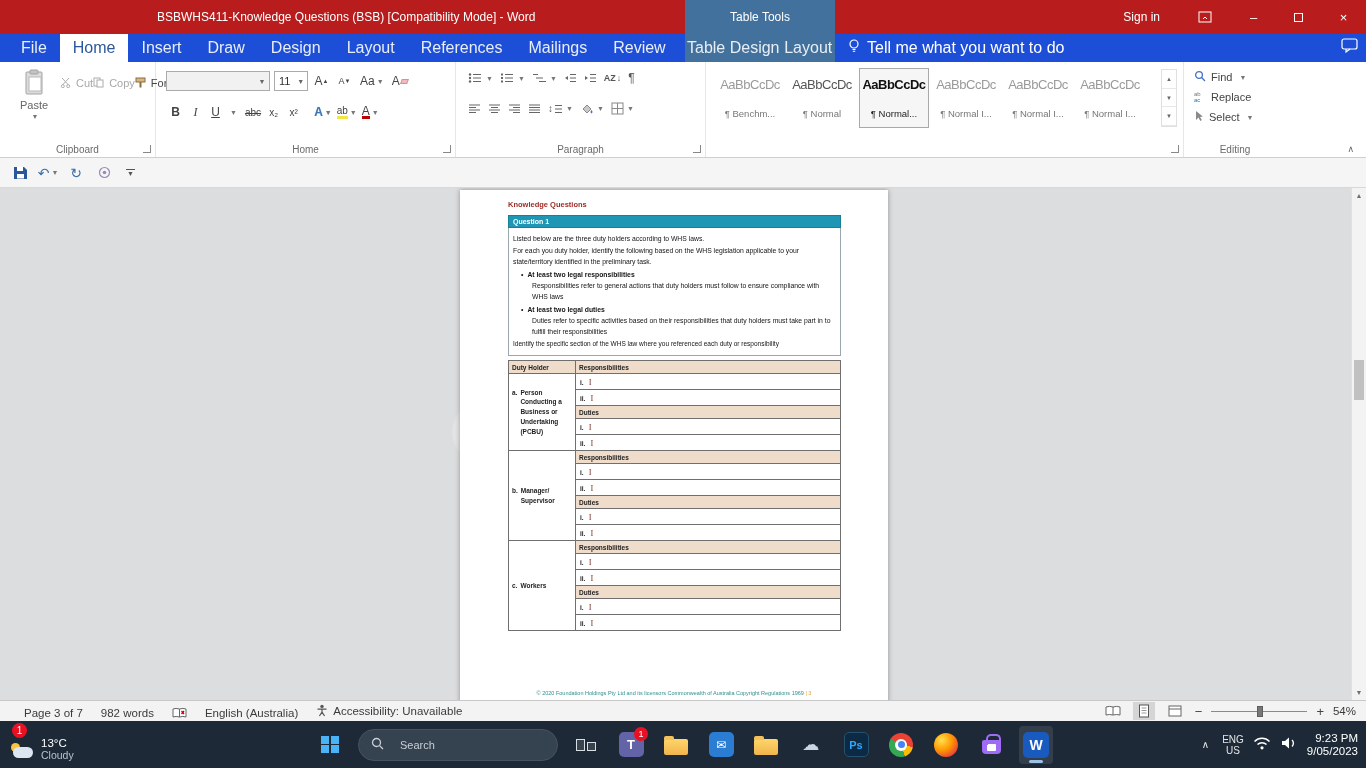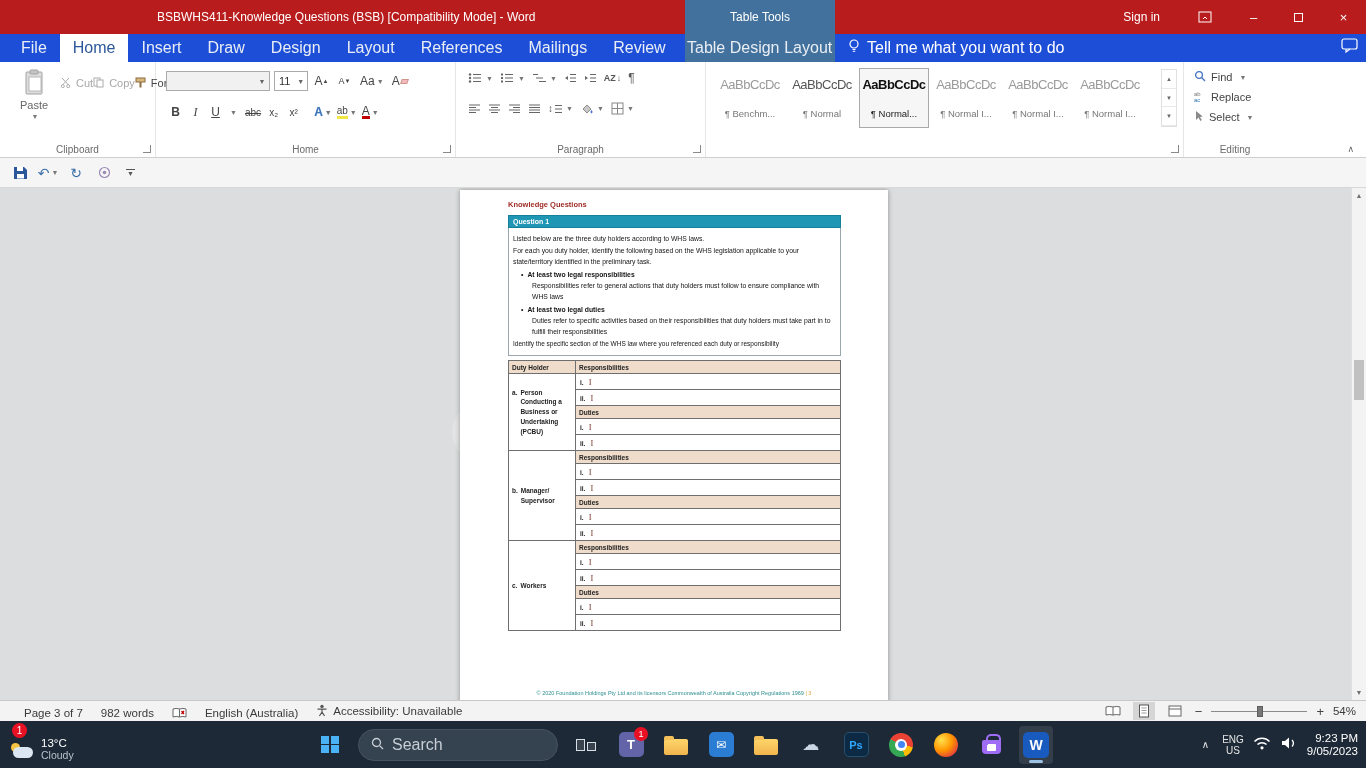--- a/index.html
+++ b/index.html
@@ -135,21 +135,21 @@
 .w-cloud{position:absolute;left:3px;top:4px;width:20px;height:11px;border-radius:8px;background:#DCE6F2}
 .w-text{display:flex;flex-direction:column;line-height:12px}
 .w-temp{font-size:11.5px;color:#fff}
 .w-cond{font-size:10.5px;color:#B7C2CE}
 .tb-center{position:absolute;left:50%;top:0;height:100%;transform:translateX(-50%);display:flex;align-items:center;gap:11px}
 .tk-btn{position:relative;width:34px;height:38px;display:flex;align-items:center;justify-content:center;border-radius:4px}
 .tk-btn.active{background:rgba(255,255,255,.10)}
 .tk-indicator{position:absolute;bottom:1px;left:50%;transform:translateX(-50%);width:14px;height:3px;border-radius:2px;background:#9CC3E5}
 .win-logo{display:grid;grid-template-columns:8px 8px;grid-template-rows:8px 8px;gap:1.5px}
 .win-logo i{background:#49B3F5}
-.search-pill{width:200px;height:32px;border-radius:16px;background:#35424F;border:1px solid #46535F;display:flex;align-items:center;gap:8px;padding-left:12px;color:#C9CFD6;font-size:16px}
+.search-pill{width:200px;height:32px;border-radius:16px;background:#35424F;border:1px solid #46535F;display:flex;align-items:center;gap:16px;padding-left:12px;color:#C9CFD6;font-size:11px}
 .badge{position:absolute;top:1px;right:0;width:14px;height:14px;border-radius:50%;background:#E81123;color:#fff;font-size:9px;display:flex;align-items:center;justify-content:center}
 .tile{border-radius:5px;display:flex;align-items:center;justify-content:center;font-weight:bold;color:#fff}
 .t-teams{width:25px;height:25px;background:#6264A7;font-size:13px}
 .t-word{width:26px;height:26px;background:#185ABD;font-size:14px}
 .t-mail{width:25px;height:25px;background:#2B7CD3;font-size:12px}
 .t-ps{width:25px;height:25px;background:#0C2A44;color:#31A8FF;font-size:11px;border:1px solid #26506E}
 .folder{position:relative;width:24px;height:16px;background:linear-gradient(#FFD56A,#F0B54D);border-radius:2px;margin-top:4px}
 .folder::before{content:"";position:absolute;left:0;top:-3px;width:10px;height:4px;background:#F5C05A;border-radius:2px 2px 0 0}
 .chrome{position:relative;width:24px;height:24px;border-radius:50%;background:conic-gradient(#EA4335 0 100deg,#FBBC05 100deg 160deg,#34A853 160deg 300deg,#EA4335 300deg)}
 .chrome .cw{position:absolute;left:6px;top:6px;width:12px;height:12px;border-radius:50%;background:#fff}

